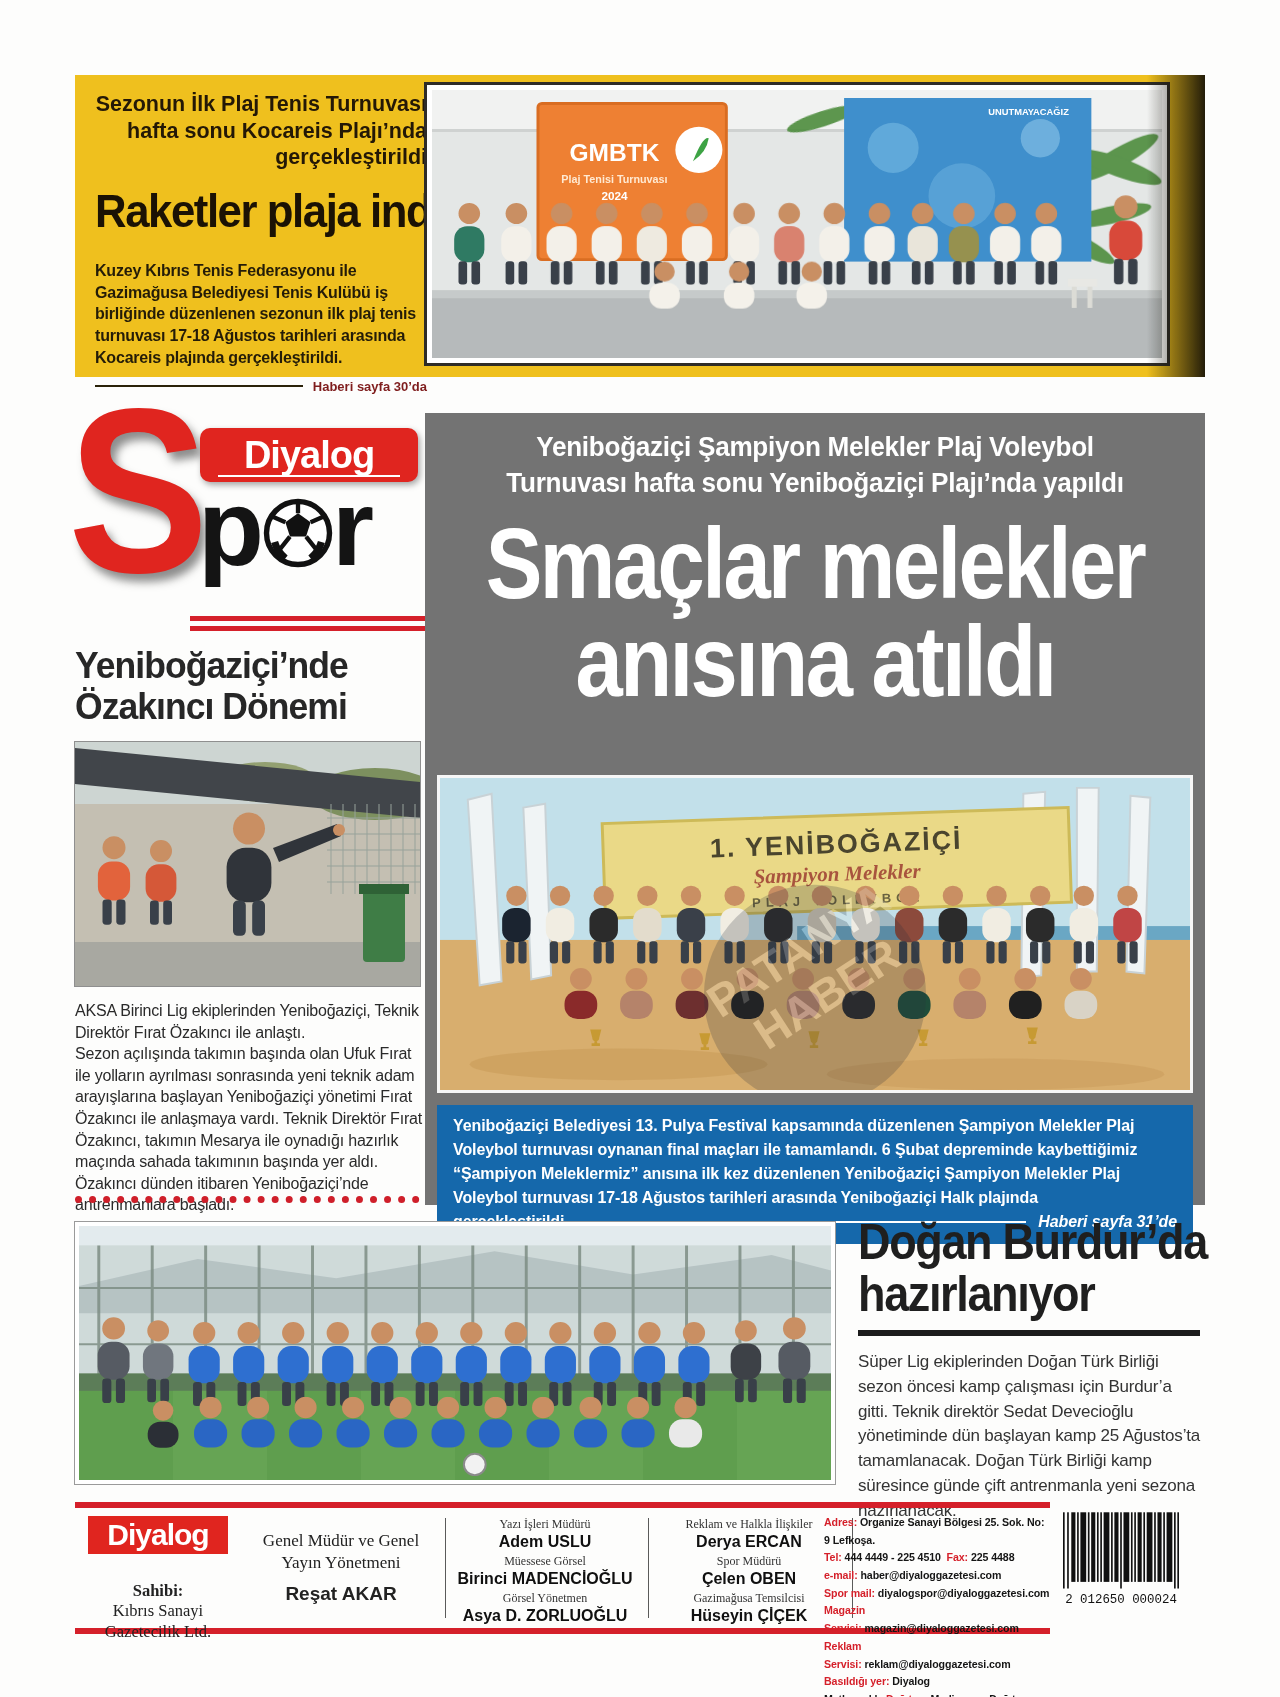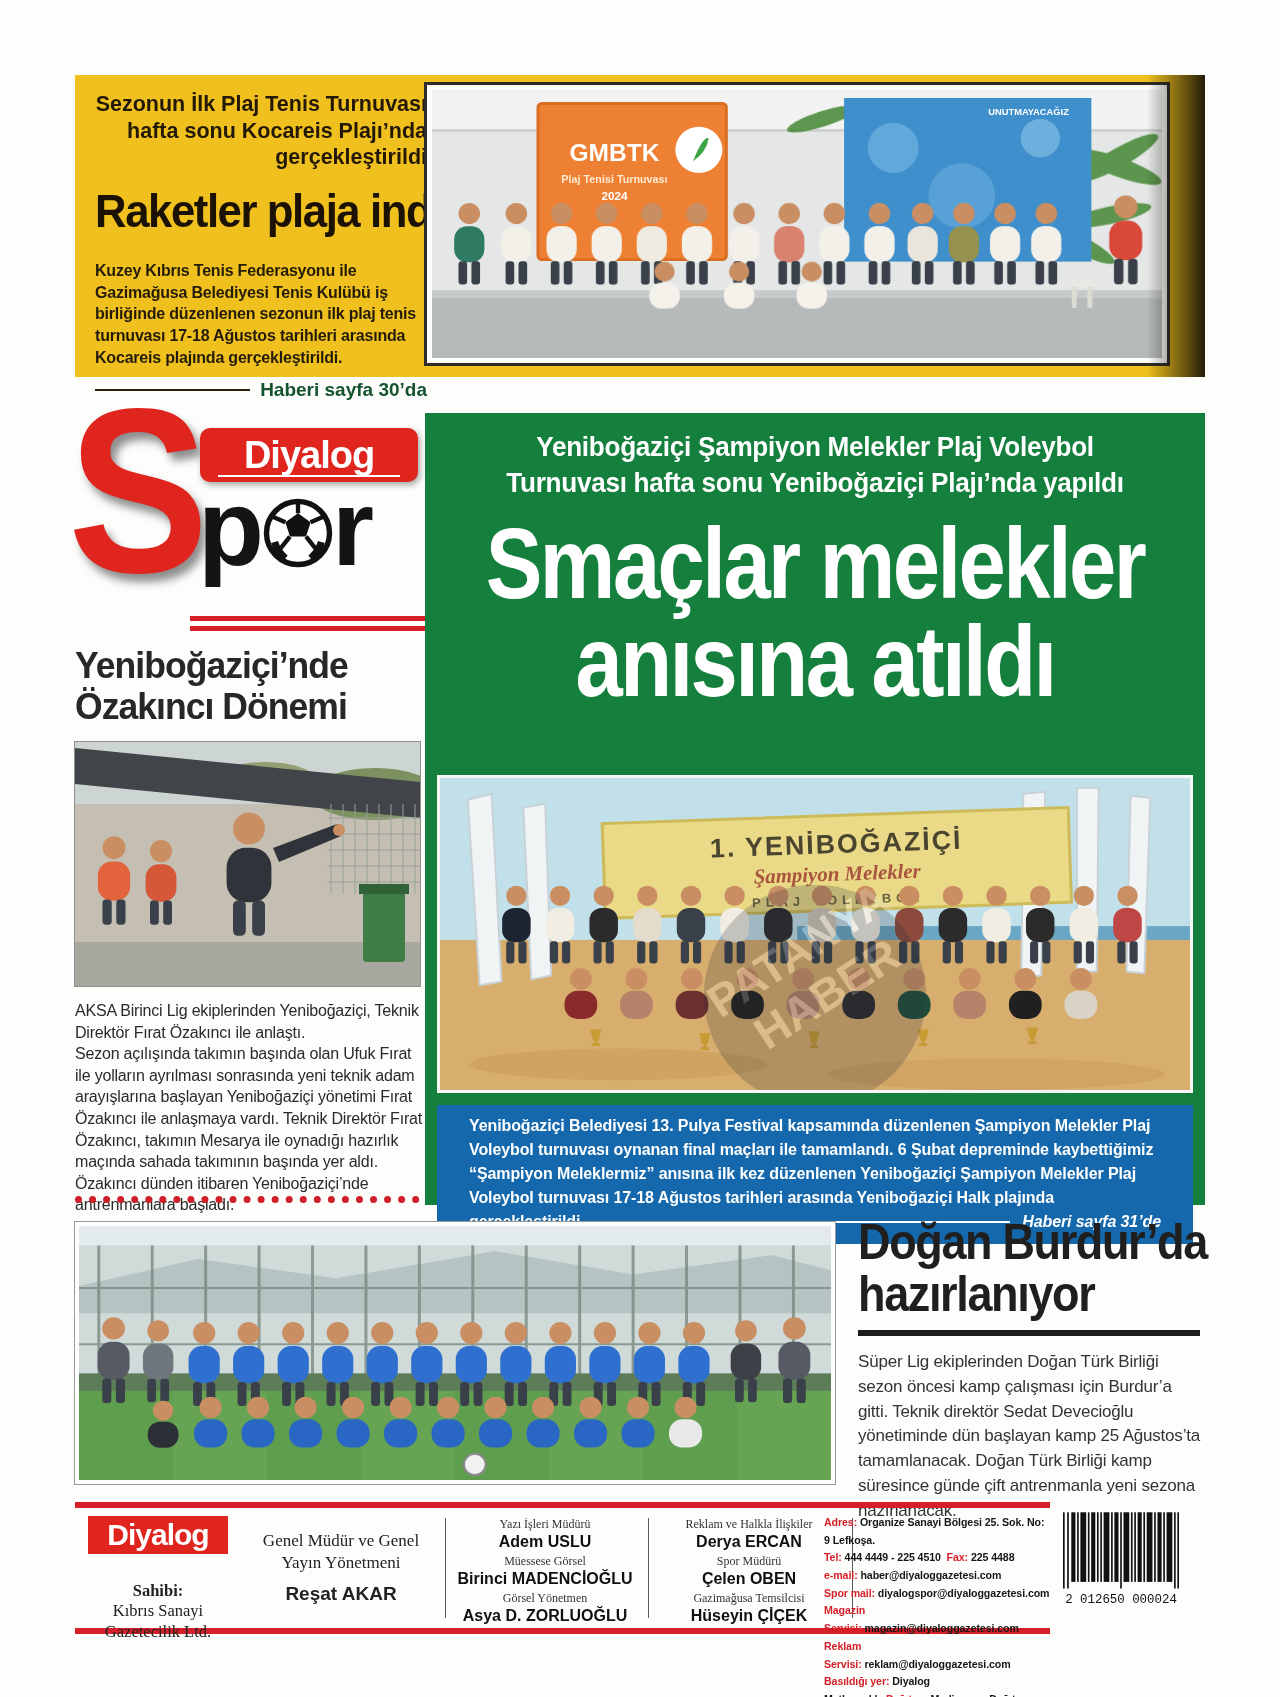--- a/index.html
+++ b/index.html
@@ -10,21 +10,21 @@
   .yellow-box { position:absolute; left:75px; top:75px; width:1130px; height:302px; background:#efc01e; }
   .yellow-box .shade { position:absolute; right:0; top:0; bottom:0; width:58px;
       background:linear-gradient(90deg, rgba(30,24,8,0), rgba(22,18,8,.94)); }
   .yb-col { position:absolute; left:20px; top:16px; width:332px; }
   .yb-sub { text-align:right; font-weight:700; font-size:21.5px; line-height:1.24; color:#241806; }
   .yb-head { margin-top:13px; font-size:46px; font-weight:800; letter-spacing:-1.5px; color:#1b1204;
       transform:scaleX(.95); transform-origin:0 50%; white-space:nowrap; }
   .yb-body { margin-top:22px; font-weight:700; font-size:16px; line-height:1.36; color:#241c08; letter-spacing:-.2px; }
   .yb-refrow { display:flex; align-items:center; gap:10px; margin-top:10px; }
   .yb-refrow .rule { flex:1; border-top:2.5px solid #2a2209; }
-  .page-ref { font-weight:800; font-size:19px; color:#14532d; white-space:nowrap; }
+  .page-ref { font-weight:800; font-size:13px; color:#7f1d1d; white-space:nowrap; }
   .yb-photo { position:absolute; left:352px; top:10px; width:740px; height:278px;
       border:5px solid #fff; box-shadow:0 0 0 3px #2e2c28; background:#e4e7e6; }
   .yb-photo svg, .photo svg { width:100%; height:100%; display:block; }
 
   
   .masthead { position:absolute; left:72px; top:404px; width:372px; height:232px; }
   .m-s { position:absolute; left:-4px; top:-30px; font-size:234px; line-height:1; font-weight:800; color:#e0251f;
       transform:scaleX(.9); transform-origin:0 0; text-shadow:6px 8px 9px rgba(50,50,50,.55); }
   .m-box { position:absolute; left:128px; top:24px; width:218px; height:54px; background:#e0251f; border-radius:10px;
       display:flex; align-items:center; justify-content:center; box-shadow:2px 3px 6px rgba(0,0,0,.35); }
@@ -39,29 +39,29 @@
   
   .left-head { position:absolute; left:75px; top:645px; width:360px; font-size:37px; font-weight:800;
       color:#272727; line-height:1.12; letter-spacing:-1px; transform:scaleX(.96); transform-origin:0 0; }
   .photo { box-shadow:0 0 0 1px #8f8f8f; background:#cfd0c8; position:absolute; overflow:hidden; }
   .ozakinci-photo { left:75px; top:742px; width:345px; height:244px; }
   .left-body { position:absolute; left:75px; top:1000px; width:348px; font-size:16px; font-weight:400;
       color:#2a2a2a; line-height:1.35; letter-spacing:-.2px; white-space:pre-line; }
   .dotted-divider { position:absolute; left:75px; top:1196px; width:738px; border-top:7px dotted #cf1f2a; }
 
   
-  .black-box { position:absolute; left:425px; top:413px; width:780px; height:792px; background:#15803d; }
+  .black-box { position:absolute; left:425px; top:413px; width:780px; height:792px; background:#737373; }
   .bb-sub { margin:16px 26px 0; text-align:center; color:#fff; font-weight:700; font-size:27.5px; line-height:1.3;
       transform:scaleX(.95); transform-origin:center; letter-spacing:-.3px; }
   .bb-h { text-align:center; color:#fff; font-weight:800; font-size:100px; line-height:.96; letter-spacing:-3px;
       transform:scaleX(.85); transform-origin:center; margin-top:14px; white-space:nowrap; }
   .bb-h.second { margin-top:2px; }
   .vb-photo { left:12px; top:362px; width:756px; height:318px; border:3px solid #f6f6f6; box-shadow:none; }
   .bb-caption { position:absolute; left:12px; top:692px; width:756px; background:#1568ab; color:#fff;
-      padding:9px 32px 10px; font-weight:700; font-size:16px; line-height:1.5; letter-spacing:-.1px; }
+      padding:9px 16px 10px; font-weight:700; font-size:16px; line-height:1.5; letter-spacing:-.1px; }
   .cap-row { display:flex; align-items:center; gap:12px; }
   .cap-row .rule { flex:1; border-top:2px solid #fff; }
   .cap-ref { font-weight:800; font-size:16px; font-style:italic; white-space:nowrap; }
 
   
   .team-photo { left:75px; top:1222px; width:760px; height:262px; border:4px solid #fff; box-shadow:0 0 0 1px #9a9a9a; }
   .bottom-story { position:absolute; left:858px; top:1216px; width:350px; }
   .bs-h { font-size:50px; font-weight:800; color:#1f1f1f; line-height:1.04; letter-spacing:-1.5px;
       transform:scaleX(.9); transform-origin:0 50%; white-space:nowrap; }
   .bs-underline { margin-top:10px; width:342px; height:6px; background:#1c1c1c; }

